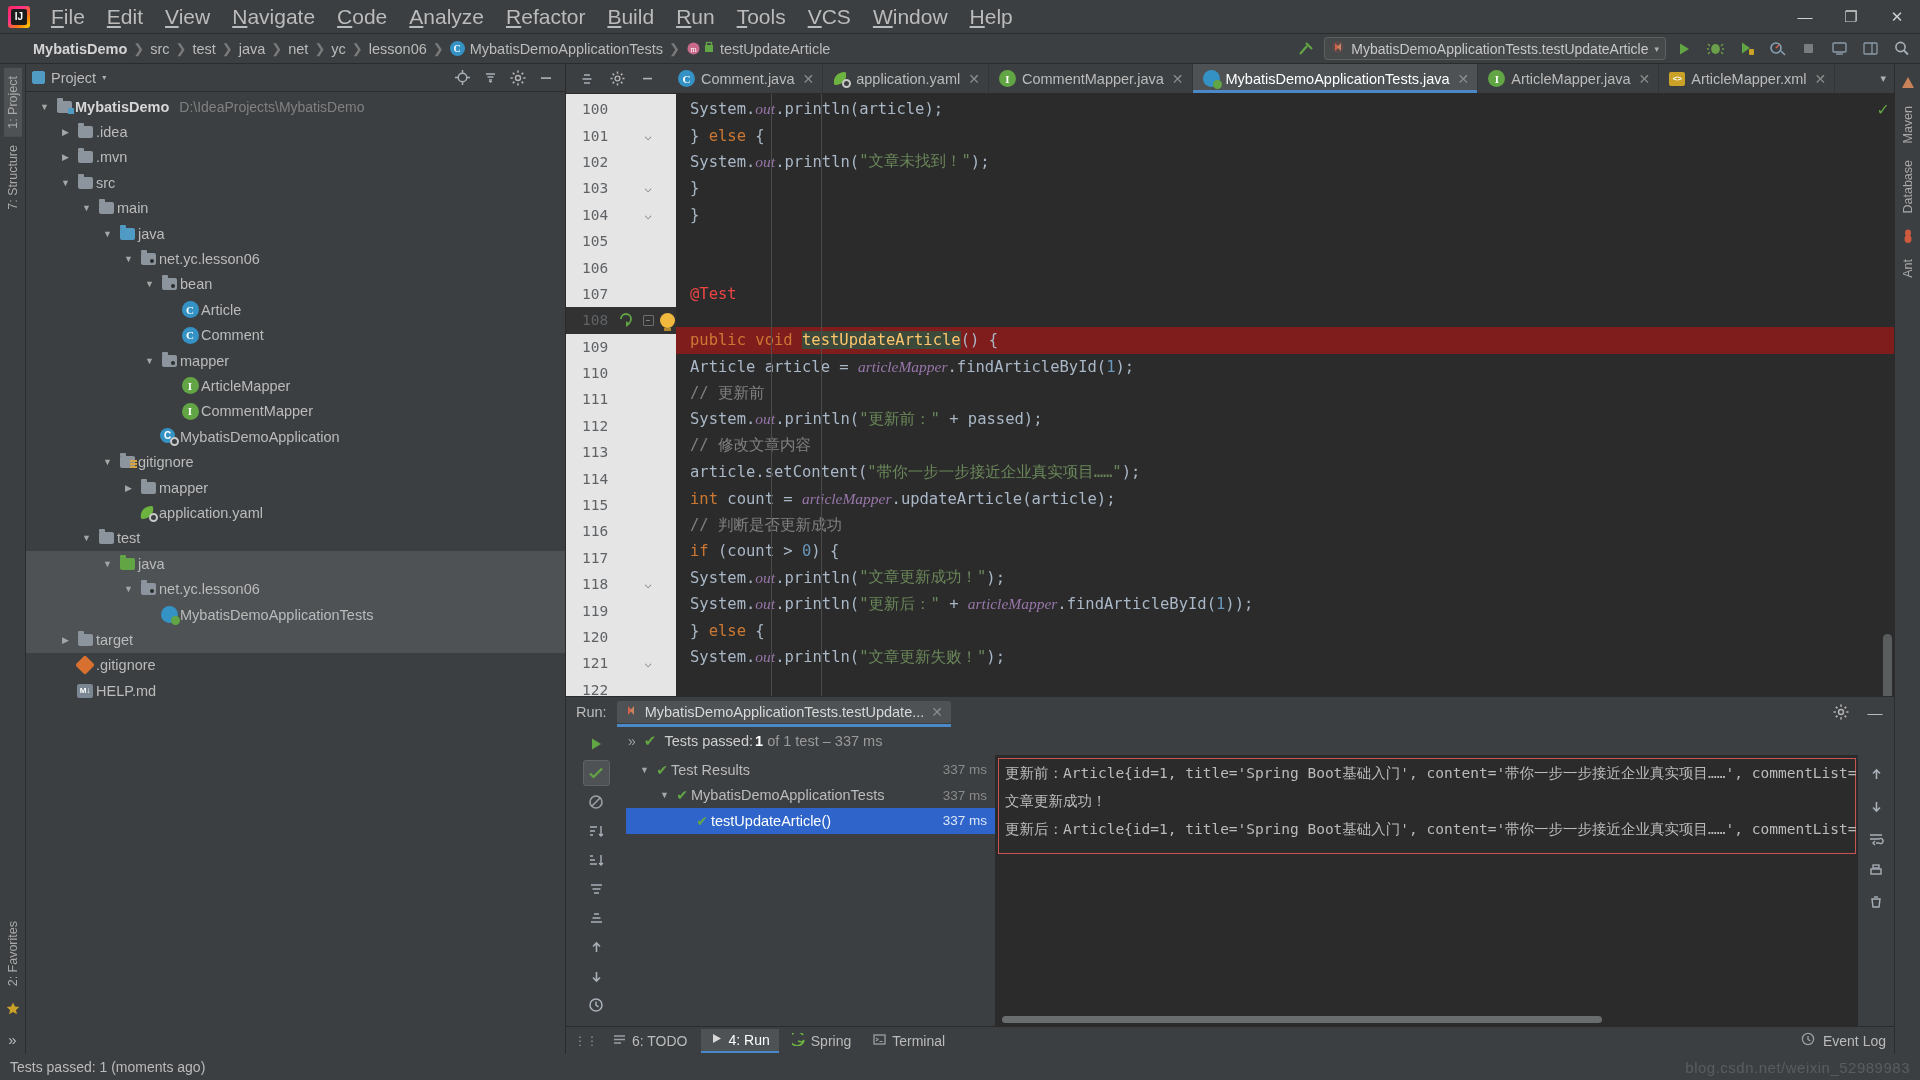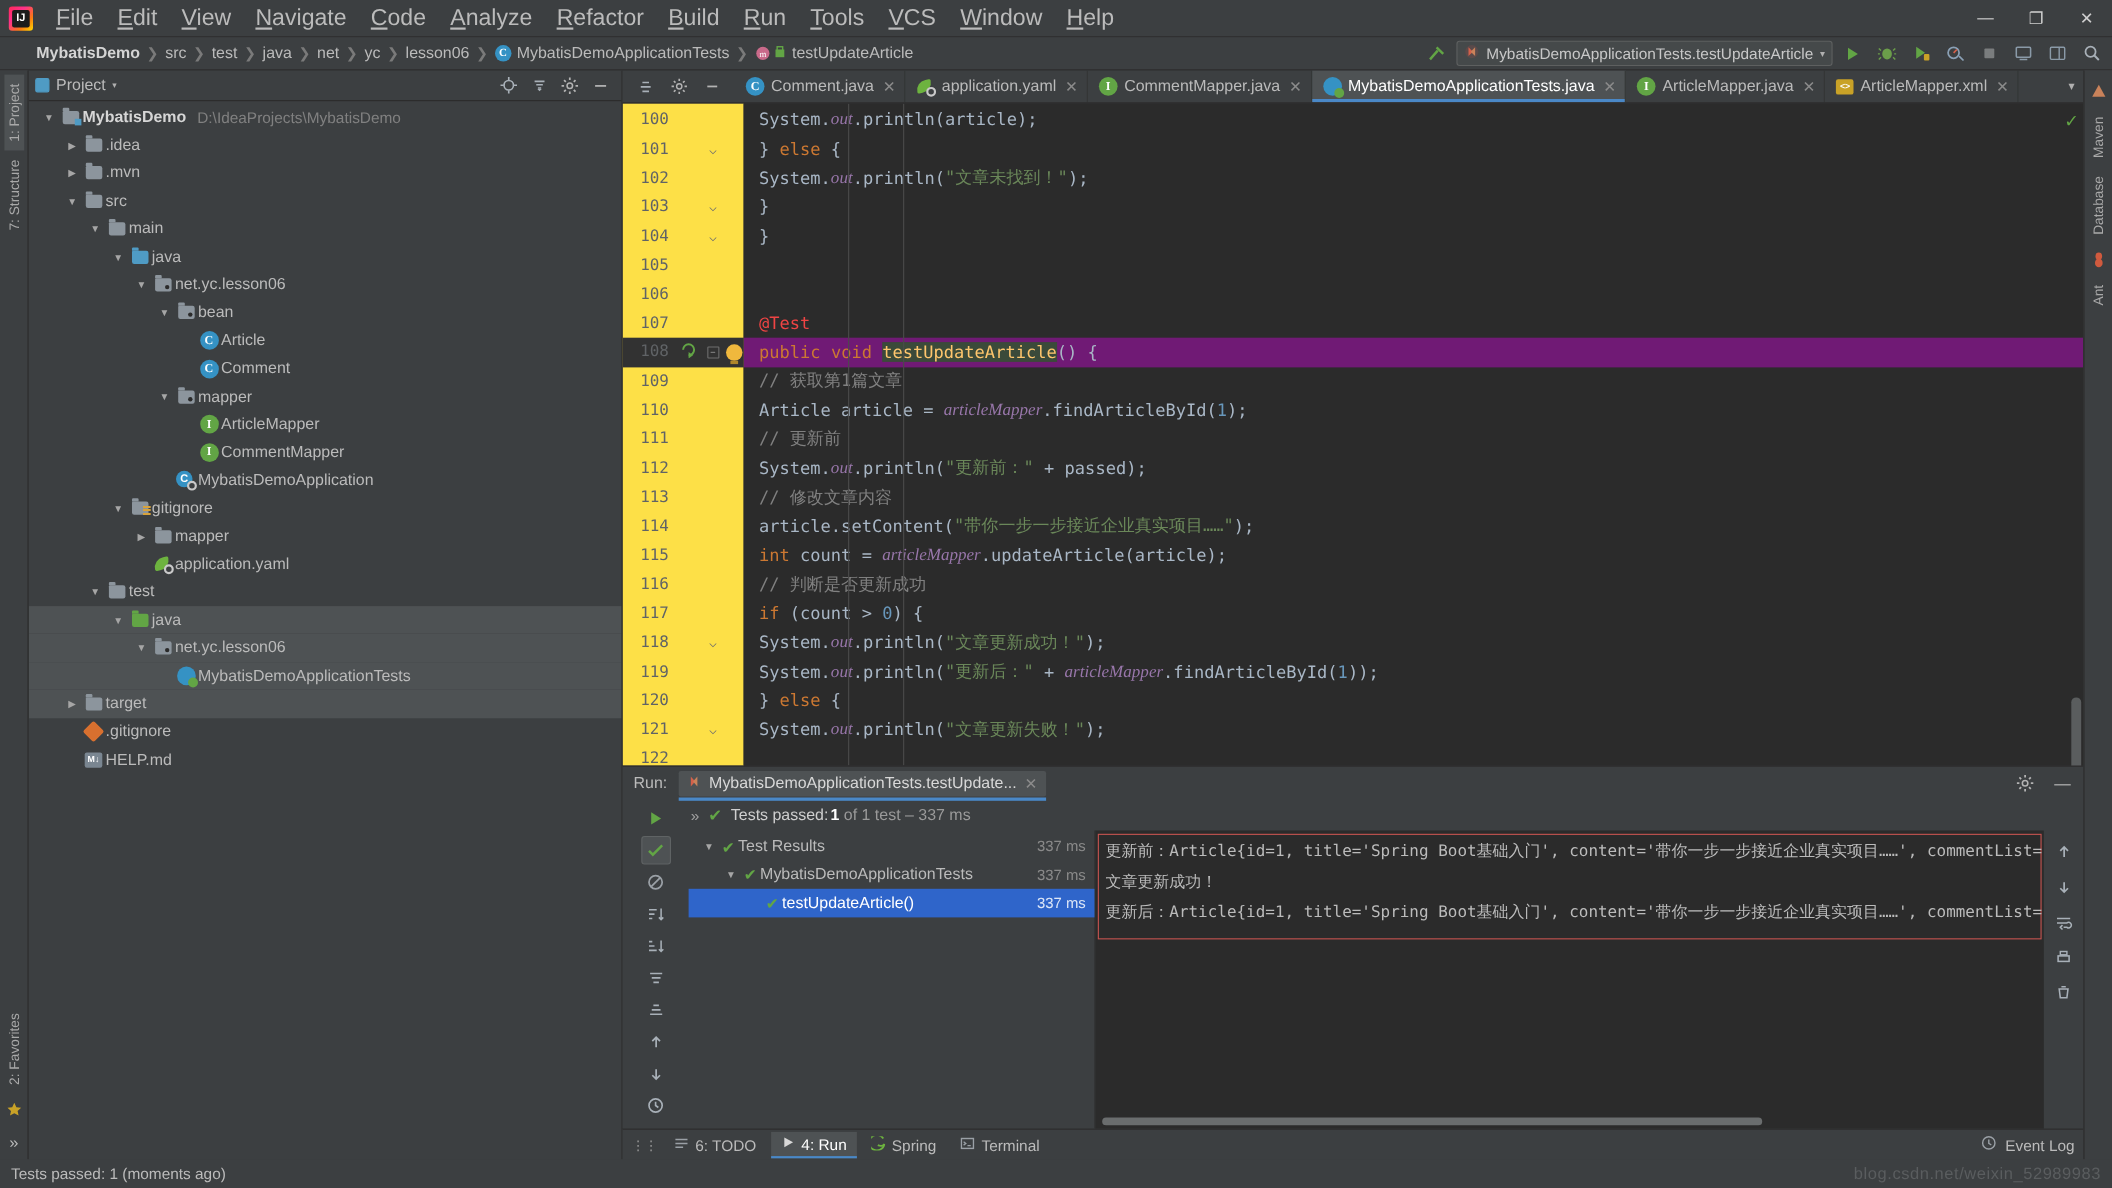--- a/index.html
+++ b/index.html
@@ -120,29 +120,29 @@
   .tab{
     display:flex;align-items:center;gap:6px;padding:0 8px 0 10px;font-size:14.5px;color:#bbbbbb;
     white-space:nowrap; cursor:default; position:relative; border-right:1px solid #333636;
   }
   .tab.active{ background:#4e5254; color:#ffffff;}
   .tab.active:after{content:"";position:absolute;left:0;right:0;bottom:0;height:3px;background:#4a88c7;}
   .tab .x{ color:#8b8b8b; font-size:14px; margin-left:2px;}
   .tabsbar .chev{ margin-left:auto; display:flex;align-items:center; padding:0 8px; color:#b0b0b0; font-size:11px;}
 
   .editor{ flex:1; display:flex; min-height:0; background:#2b2b2b; position:relative; overflow:hidden;}
-  .gutter{ width:110px; background:#fde047; flex:none; position:relative; padding-top:2px;}
+  .gutter{ width:110px; background:#e5e5e5; flex:none; position:relative; padding-top:2px;}
   .gline{ height:26.4px; display:flex; align-items:center; font-family:"DejaVu Sans Mono", monospace; font-size:14.5px;}
   .gnum{ width:52px; text-align:right; color:#606366; padding-right:5px;}
   .gmark{ width:28px; display:flex; align-items:center; justify-content:center;}
   .gfold{ width:22px; display:flex; align-items:center; justify-content:center; color:#7b7b7b; font-size:10px;}
   .code{ flex:1; position:relative; padding-top:2px; overflow:hidden; background:#2b2b2b;}
   .cline{ height:26.4px; display:flex; align-items:center; font-family:"DejaVu Sans Mono", monospace;
           font-size:15.5px; white-space:pre; color:#a9b7c6; padding-left:14px;}
-  .cline.cur{ background:#701a75; }
+  .cline.cur{ background:#7f1d1d;margin-top:20px; }
   .kw{ color:#cc7832; } .str{ color:#6a8759; } .cmt{ color:#808080; } .num{ color:#6897bb;}
   .fld{ color:#9876aa; font-style:italic;font-family:Liberation Serif, serif;} .mth{ color:#ffc66d;} .typ{ color:#a9b7c6;}
   .ann{ color:#ef4444; }
   .hlw{ background:#3b4a3a; }
   .bulb{width:15px;height:15px;border-radius:50%;background:#f0b83d;position:relative;}
   .bulb:after{content:"";position:absolute;left:4px;bottom:-3px;width:7px;height:3px;background:#b0872a;}
   .foldm{ width:11px;height:11px;border:1px solid #6e6e6e;border-radius:1px;color:#a0a0a0;font-size:8px;
      display:flex;align-items:center;justify-content:center;}
   .edscroll{ position:absolute; right:2px; width:9px; background:#5a5d5e; border-radius:5px;}
   .edmark-ok{position:absolute; right:4px; top:6px; color:#62a545; font-size:16px;}
@@ -810,21 +810,20 @@
           <div class="indentguide" style="left:145px"></div>
         <div class="cline">            <span class="typ">System.</span><span class="fld">out</span><span class="typ">.println(article);</span></div>
             <div class="cline">        <span class="typ">} </span><span class="kw">else</span><span class="typ"> {</span></div>
             <div class="cline">            <span class="typ">System.</span><span class="fld">out</span><span class="typ">.println(</span><span class="str">"文章未找到！"</span><span class="typ">);</span></div>
             <div class="cline">        <span class="typ">}</span></div>
             <div class="cline">    <span class="typ">}</span></div>
             <div class="cline"></div>
             <div class="cline"></div>
             <div class="cline">    <span class="ann">@Test</span></div>
             <div class="cline cur">    <span class="kw">public</span><span class="typ"> </span><span class="kw">void</span><span class="typ"> </span><span class="mth hlw">testUpdateArticle</span><span class="typ">() {</span></div>
-            <div class="cline">        <span class="cmt">// 获取第1篇文章</span></div>
             <div class="cline">        <span class="typ">Article article = </span><span class="fld">articleMapper</span><span class="typ">.findArticleById(</span><span class="num">1</span><span class="typ">);</span></div>
             <div class="cline">        <span class="cmt">// 更新前</span></div>
             <div class="cline">        <span class="typ">System.</span><span class="fld">out</span><span class="typ">.println(</span><span class="str">"更新前："</span><span class="typ"> + passed);</span></div>
             <div class="cline">        <span class="cmt">// 修改文章内容</span></div>
             <div class="cline">        <span class="typ">article.setContent(</span><span class="str">"带你一步一步接近企业真实项目……"</span><span class="typ">);</span></div>
             <div class="cline">        <span class="kw">int</span><span class="typ"> count = </span><span class="fld">articleMapper</span><span class="typ">.updateArticle(article);</span></div>
             <div class="cline">        <span class="cmt">// 判断是否更新成功</span></div>
             <div class="cline">        <span class="kw">if</span><span class="typ"> (count &gt; </span><span class="num">0</span><span class="typ">) {</span></div>
             <div class="cline">            <span class="typ">System.</span><span class="fld">out</span><span class="typ">.println(</span><span class="str">"文章更新成功！"</span><span class="typ">);</span></div>
             <div class="cline">            <span class="typ">System.</span><span class="fld">out</span><span class="typ">.println(</span><span class="str">"更新后："</span><span class="typ"> + </span><span class="fld">articleMapper</span><span class="typ">.findArticleById(</span><span class="num">1</span><span class="typ">));</span></div>

